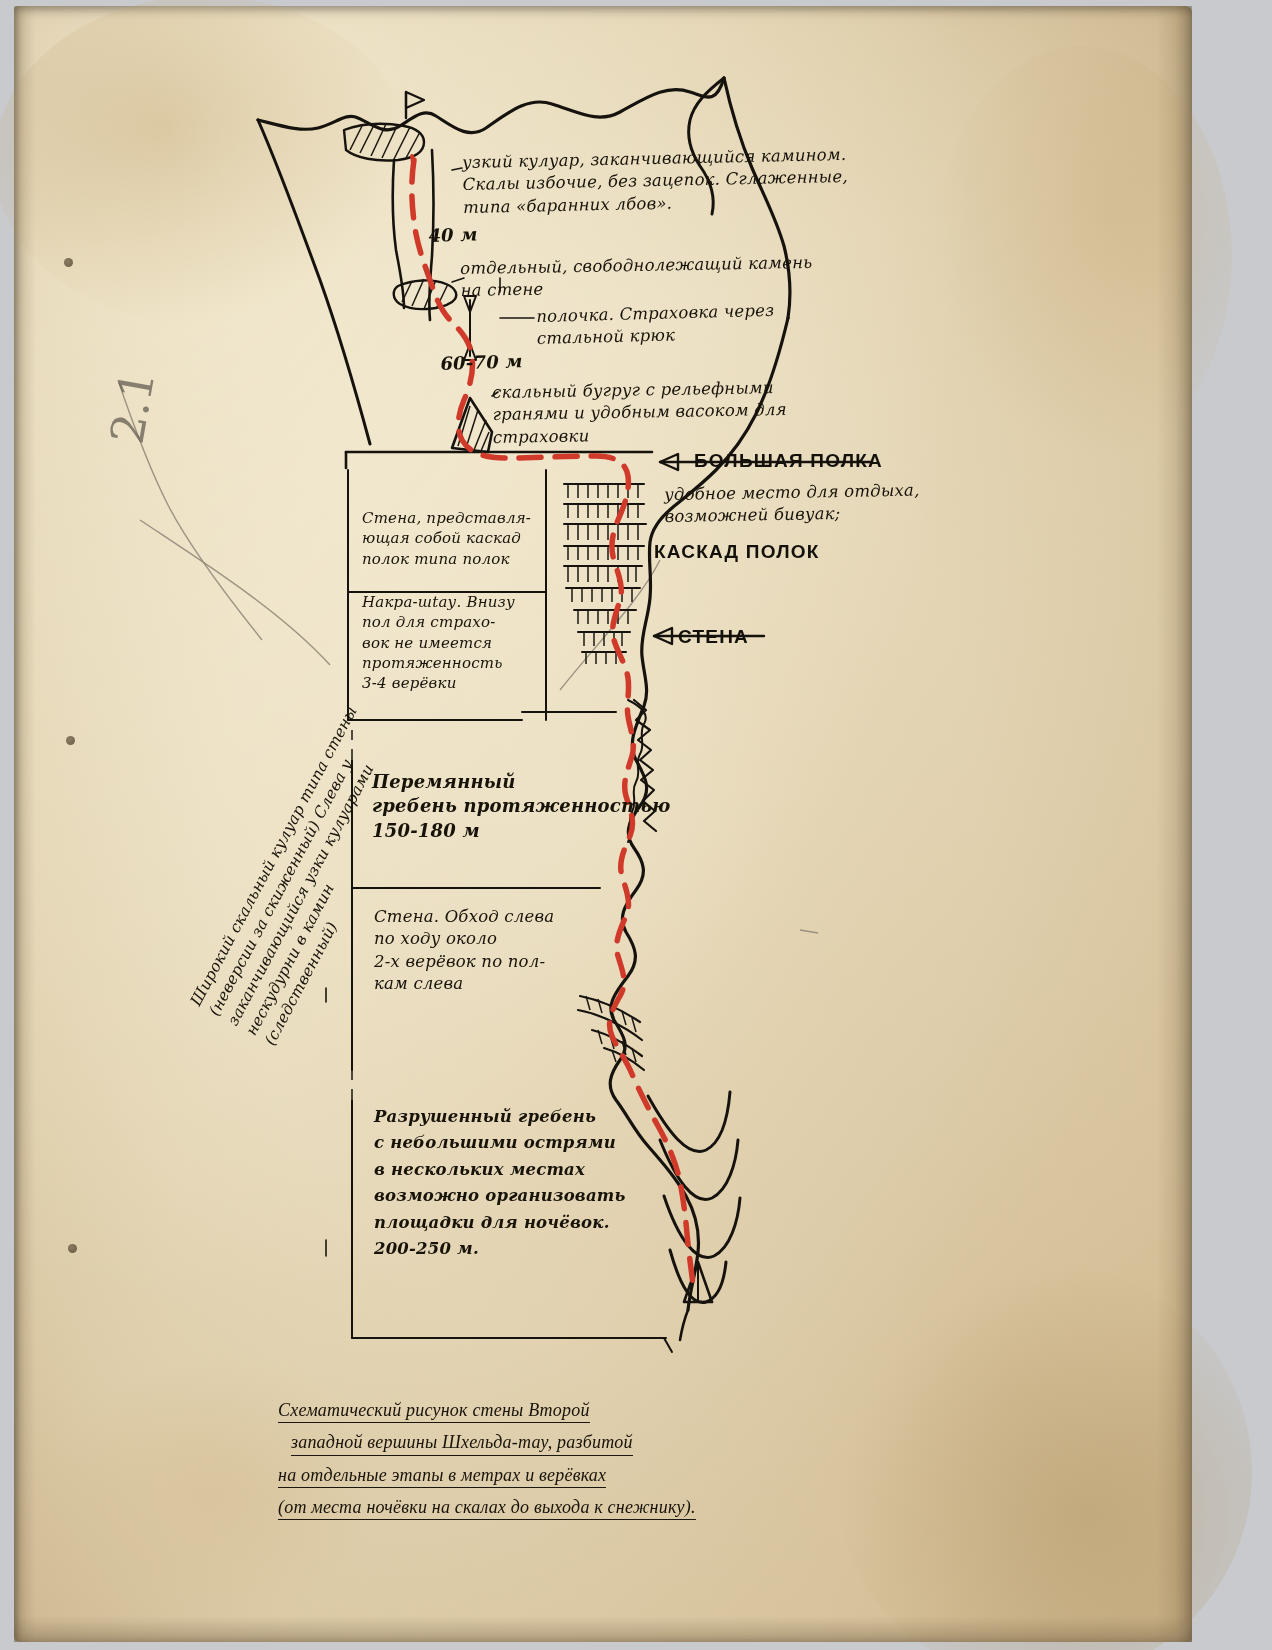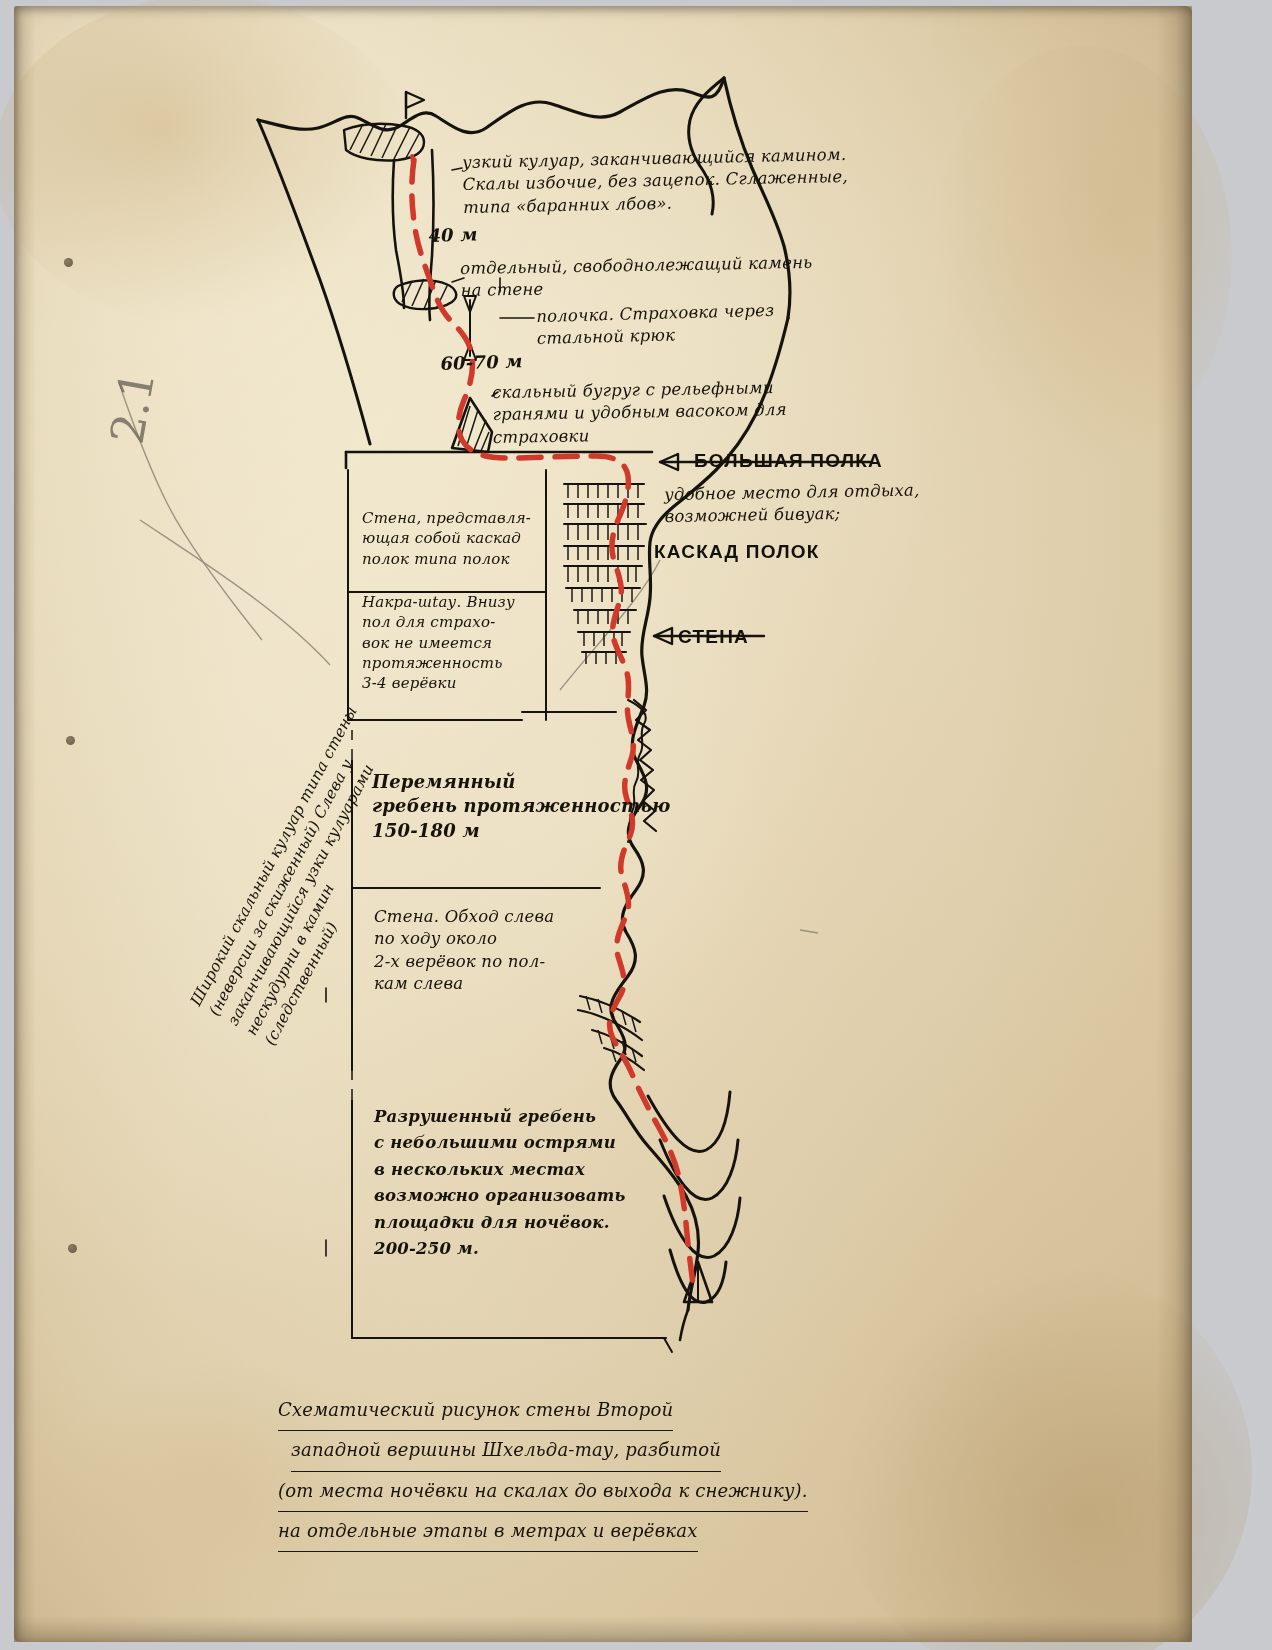--- a/index.html
+++ b/index.html
@@ -69,21 +69,21 @@
   .hw.big{font-size:18px;}
   .print{
     position:absolute;
     font-family:"Liberation Sans",sans-serif;
     color:#14110b;
     font-weight:700;
     letter-spacing:1.2px;
     font-size:19px;
     white-space:nowrap;
   }
-  .u{border-bottom:1.6px solid #1a1610;padding-bottom:8px;}
+  .u{border-bottom:1.6px solid #1a1610;padding-bottom:0;font-family:Liberation Serif, serif;}
   #caption .line{margin-bottom:7px;}
   #vertical-note{
     transform:rotate(-62deg);
     transform-origin:left top;
     font-size:15.5px;
   }
   #corner-scribble{
     position:absolute;left:96px;top:380px;
     font-family:"DejaVu Serif",serif;color:#6d665a;font-size:46px;
     transform:rotate(-80deg);opacity:.8;
@@ -417,17 +417,17 @@
 
   <div class="hw" id="vertical-note" style="left:186px;top:1000px;width:440px;">Широкий скальный кулуар типа стены
 (неверсии за скиженный) Слева у
 заканчивающийся узки кулуарами
 нескудурни в камин
 (следственный)</div>
 
   <div id="caption" style="position:absolute;left:278px;top:1398px;width:860px;">
     <div class="line"><span class="hw big u" style="position:relative;left:0;top:0;display:inline-block;">Схематический рисунок стены Второй</span></div>
     <div class="line"><span class="hw big u" style="position:relative;left:13px;top:0;display:inline-block;">западной вершины Шхельда-тау, разбитой</span></div>
+    <div class="line"><span class="hw big u" style="position:relative;left:0;top:0;display:inline-block;">на отдельные этапы в метрах и верёвках</span></div>
     <div class="line"><span class="hw big u" style="position:relative;left:0;top:0;display:inline-block;">(от места ночёвки на скалах до выхода к снежнику).</span></div>
-    <div class="line"><span class="hw big u" style="position:relative;left:0;top:0;display:inline-block;">на отдельные этапы в метрах и верёвках</span></div>
   </div>
 
 </div>
 
 </body></html>

